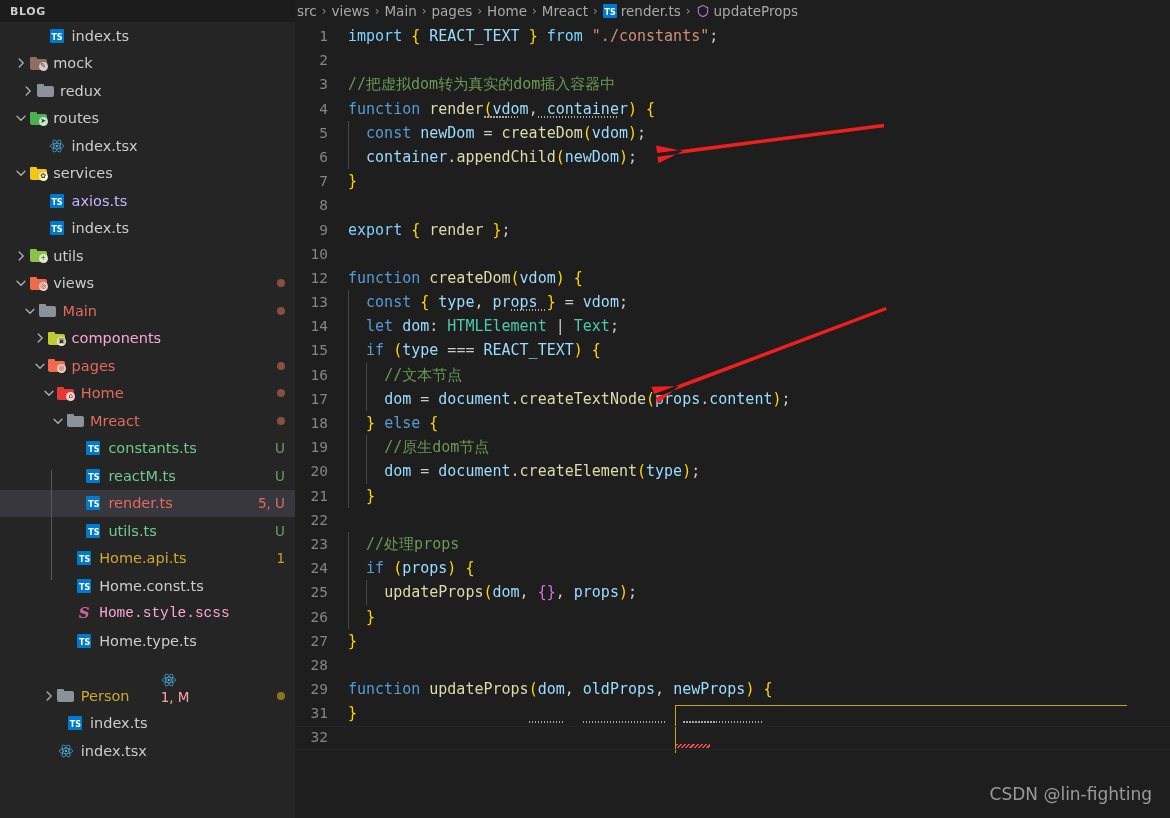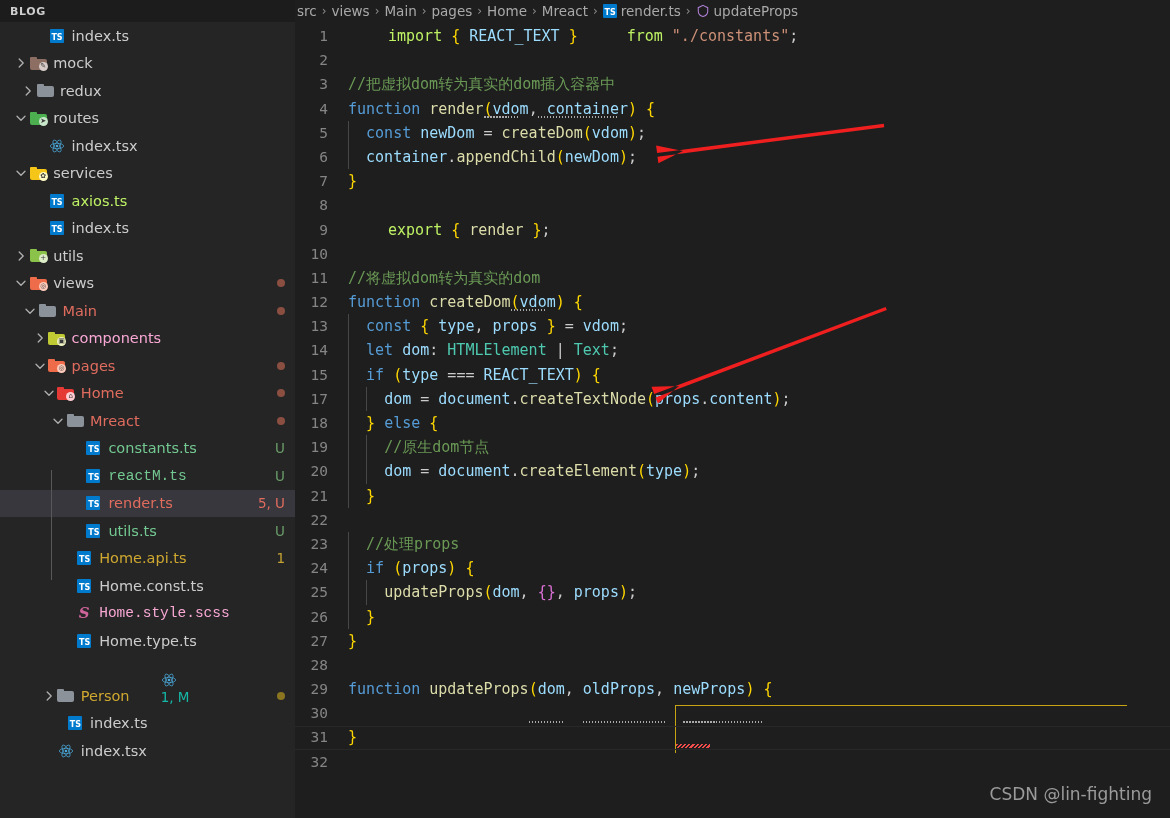--- a/index.html
+++ b/index.html
@@ -140,21 +140,21 @@
     user-select:none;
   }
   .src{ flex:1 1 auto; position:relative; }
   .ig{ 
     position:absolute;
     left:0; top:0; bottom:0; width:1px;
     background:#474747;
   }
 
   
-  .kw   { color:#bef264;margin-left:40px; }   
+  .kw   { color:#7dd3fc; }   
   .kw2  { color:#569cd6; }   
   .var  { color:#9cdcfe; }   
   .fn   { color:#dcdcaa; }   
   .str  { color:#ce9178; }   
   .cmt  { color:#6a9955; }
   .br1  { color:#ffd700; }
   .br2  { color:#da70d6; }
   .type { color:#4ec9b0; }
   .op   { color:#cccccc; }
 
@@ -284,21 +284,21 @@
               <span class="mark" style="background: rgb(255, 249, 196); color: rgb(58, 58, 58);">✿</span>
             </span>
           </span>
           <span class="label" style="color: rgb(204, 204, 204);">services</span>
         </div>
         <div class="row" style="padding-left: 31.6px;">
           <span class="chev"></span>
           <span class="ico">
             <span class="ts-ico">TS</span>
           </span>
-          <span class="label" style="color: #bef264;">axios.ts</span>
+          <span class="label" style="color: #c4b5fd;">axios.ts</span>
         </div>
         <div class="row" style="padding-left: 31.6px;">
           <span class="chev"></span>
           <span class="ico">
             <span class="ts-ico">TS</span>
           </span>
           <span class="label" style="color: rgb(204, 204, 204);">index.ts</span>
         </div>
         <div class="row" style="padding-left: 13.2px;">
           <span class="chev">
@@ -414,21 +414,21 @@
             <span class="ts-ico">TS</span>
           </span>
           <span class="label" style="color: rgb(115, 201, 145);">constants.ts</span>
           <span class="badge" style="color: rgb(106, 158, 105);">U</span>
         </div>
         <div class="row" style="padding-left: 68.4px;">
           <span class="chev"></span>
           <span class="ico">
             <span class="ts-ico">TS</span>
           </span>
-          <span class="label" style="color: rgb(115, 201, 145); font-family: Liberation Mono, monospace;">reactM.ts</span>
+          <span class="label" style="color: rgb(115, 201, 145);">reactM.ts</span>
           <span class="badge" style="color: rgb(106, 158, 105);">U</span>
         </div>
         <div class="row selected" style="padding-left: 68.4px;">
           <span class="chev"></span>
           <span class="ico">
             <span class="ts-ico">TS</span>
           </span>
           <span class="label" style="color: rgb(224, 108, 94);">render.ts</span>
           <span class="badge" style="color: rgb(224, 108, 94);">5, U</span>
         </div>
@@ -475,21 +475,21 @@
             <svg width="16" height="16" viewBox="0 0 24 24">
               <g fill="none" stroke="#4aa8d8" stroke-width="1.1">
                 <ellipse cx="12" cy="12" rx="10" ry="4"></ellipse>
                 <ellipse cx="12" cy="12" rx="10" ry="4" transform="rotate(60 12 12)"></ellipse>
                 <ellipse cx="12" cy="12" rx="10" ry="4" transform="rotate(120 12 12)"></ellipse>
               </g>
               <circle cx="12" cy="12" r="2" fill="#4aa8d8"></circle>
             </svg>
           </span>
           <span class="label" style="color: rgb(207, 168, 47);">Home.view.tsx</span>
-          <span class="badge" style="color: #14b8a6;">1, M</span>
+          <span class="badge" style="color: #fca5a5;">1, M</span>
         </div>
         <div class="row" style="padding-left: 40.8px;">
           <span class="chev">
             <svg width="16" height="16" viewBox="0 0 16 16">
               <path d="M6.2 4 L10.2 8 L6.2 12" fill="none" stroke="#b0b0b0" stroke-width="1.3" stroke-linecap="round" stroke-linejoin="round"></path>
             </svg>
           </span>
           <span class="ico">
             <span class="folder">
               <span class="tab" style="background: rgb(139, 146, 153);"></span>
@@ -571,39 +571,38 @@
         <div class="cl"><span class="ln">1</span><span class="src"><span class="kw">import</span> <span class="br1">{</span> <span class="var">REACT_TEXT</span> <span class="br1">}</span> <span class="kw">from</span> <span class="str">"./constants"</span><span class="op">;</span></span></div>
         <div class="cl"><span class="ln">2</span><span class="src"></span></div>
         <div class="cl"><span class="ln">3</span><span class="src"><span class="cmt">//把虚拟dom转为真实的dom插入容器中</span></span></div>
         <div class="cl"><span class="ln">4</span><span class="src"><span class="kw2">function</span> <span class="fn">render</span><span class="br1">(</span><span class="var">vdom</span><span class="op">,</span> <span class="var">container</span><span class="br1">)</span> <span class="br1">{</span></span></div>
         <div class="cl"><span class="ln">5</span><span class="src">  <span class="kw2">const</span> <span class="var">newDom</span> <span class="op">=</span> <span class="fn">createDom</span><span class="br1">(</span><span class="var">vdom</span><span class="br1">)</span><span class="op">;</span><span class="ig" style="left: 0px;"></span></span></div>
         <div class="cl"><span class="ln">6</span><span class="src">  <span class="var">container</span><span class="op">.</span><span class="fn">appendChild</span><span class="br1">(</span><span class="var">newDom</span><span class="br1">)</span><span class="op">;</span><span class="ig" style="left: 0px;"></span></span></div>
         <div class="cl"><span class="ln">7</span><span class="src"><span class="br1">}</span></span></div>
         <div class="cl"><span class="ln">8</span><span class="src"></span></div>
         <div class="cl"><span class="ln">9</span><span class="src"><span class="kw">export</span> <span class="br1">{</span> <span class="fn">render</span> <span class="br1">}</span><span class="op">;</span></span></div>
         <div class="cl"><span class="ln">10</span><span class="src"></span></div>
-        <div class="cl"><span class="ln">11</span><span class="src"><span class="cmt">//将虚拟dom转为真实的dom</span></span></div>
         <div class="cl"><span class="ln">12</span><span class="src"><span class="kw2">function</span> <span class="fn">createDom</span><span class="br1">(</span><span class="var">vdom</span><span class="br1">)</span> <span class="br1">{</span></span></div>
         <div class="cl"><span class="ln">13</span><span class="src">  <span class="kw2">const</span> <span class="br1">{</span> <span class="var">type</span><span class="op">,</span> <span class="var">props</span> <span class="br1">}</span> <span class="op">=</span> <span class="var">vdom</span><span class="op">;</span><span class="ig" style="left: 0px;"></span></span></div>
         <div class="cl"><span class="ln">14</span><span class="src">  <span class="kw2">let</span> <span class="var">dom</span><span class="op">:</span> <span class="type">HTMLElement</span> <span class="op">|</span> <span class="type">Text</span><span class="op">;</span><span class="ig" style="left: 0px;"></span></span></div>
         <div class="cl"><span class="ln">15</span><span class="src">  <span class="kw2">if</span> <span class="br1">(</span><span class="var">type</span> <span class="op">=</span><span class="op">=</span><span class="op">=</span> <span class="var">REACT_TEXT</span><span class="br1">)</span> <span class="br1">{</span><span class="ig" style="left: 0px;"></span></span></div>
+        <div class="cl"><span class="ln">16</span><span class="src">    <span class="cmt">//文本节点</span><span class="ig" style="left: 0px;"></span><span class="ig" style="left: 18.1px;"></span></span></div>
         <div class="cl"><span class="ln">17</span><span class="src">    <span class="var">dom</span> <span class="op">=</span> <span class="var">document</span><span class="op">.</span><span class="fn">createTextNode</span><span class="br1">(</span><span class="var">props</span><span class="op">.</span><span class="var">content</span><span class="br1">)</span><span class="op">;</span><span class="ig" style="left: 0px;"></span><span class="ig" style="left: 18.1px;"></span></span></div>
         <div class="cl"><span class="ln">18</span><span class="src">  <span class="br1">}</span> <span class="kw2">else</span> <span class="br1">{</span><span class="ig" style="left: 0px;"></span></span></div>
         <div class="cl"><span class="ln">19</span><span class="src">    <span class="cmt">//原生dom节点</span><span class="ig" style="left: 0px;"></span><span class="ig" style="left: 18.1px;"></span></span></div>
         <div class="cl"><span class="ln">20</span><span class="src">    <span class="var">dom</span> <span class="op">=</span> <span class="var">document</span><span class="op">.</span><span class="fn">createElement</span><span class="br1">(</span><span class="var">type</span><span class="br1">)</span><span class="op">;</span><span class="ig" style="left: 0px;"></span><span class="ig" style="left: 18.1px;"></span></span></div>
         <div class="cl"><span class="ln">21</span><span class="src">  <span class="br1">}</span><span class="ig" style="left: 0px;"></span></span></div>
         <div class="cl"><span class="ln">22</span><span class="src"></span></div>
         <div class="cl"><span class="ln">23</span><span class="src">  <span class="cmt">//处理props</span><span class="ig" style="left: 0px;"></span></span></div>
         <div class="cl"><span class="ln">24</span><span class="src">  <span class="kw2">if</span> <span class="br1">(</span><span class="var">props</span><span class="br1">)</span> <span class="br1">{</span><span class="ig" style="left: 0px;"></span></span></div>
         <div class="cl"><span class="ln">25</span><span class="src">    <span class="fn">updateProps</span><span class="br1">(</span><span class="var">dom</span><span class="op">,</span> <span class="br2">{</span><span class="br2">}</span><span class="op">,</span> <span class="var">props</span><span class="br1">)</span><span class="op">;</span><span class="ig" style="left: 0px;"></span><span class="ig" style="left: 18.1px;"></span></span></div>
         <div class="cl"><span class="ln">26</span><span class="src">  <span class="br1">}</span><span class="ig" style="left: 0px;"></span></span></div>
         <div class="cl"><span class="ln">27</span><span class="src"><span class="br1">}</span></span></div>
         <div class="cl"><span class="ln">28</span><span class="src"></span></div>
         <div class="cl"><span class="ln">29</span><span class="src"><span class="kw2">function</span> <span class="fn">updateProps</span><span class="br1">(</span><span class="var">dom</span><span class="op">,</span> <span class="var">oldProps</span><span class="op">,</span> <span class="var">newProps</span><span class="br1">)</span> <span class="br1">{</span></span></div>
-        <div class="cl"><span class="ln">30</span><span class="src"></span></div>
         <div class="cl"><span class="ln">31</span><span class="src"><span class="br1">}</span></span></div>
         <div class="cl"><span class="ln">32</span><span class="src"></span></div>
       </div>
 
     <div class="fold-box" style="left:380px; top:705px; width:452px; height:48px; border-top:1px solid #c8a415; border-left:1px solid #c8a415; border-right:none; border-bottom:none;"></div>
 
     <div class="watermark">CSDN @lin-fighting</div>
   <div style="position: absolute; left: 188.75px; top: 115.6px; width: 36.2px; height: 2px; background: repeating-linear-gradient(90deg, rgb(170, 170, 170) 0px, rgb(170, 170, 170) 1.5px, transparent 1.5px, transparent 3px);"></div>
       <div style="position: absolute; left: 243.05px; top: 115.6px; width: 81.45px; height: 2px; background: repeating-linear-gradient(90deg, rgb(170, 170, 170) 0px, rgb(170, 170, 170) 1.5px, transparent 1.5px, transparent 3px);"></div>
       <div style="position: absolute; left: 215.9px; top: 309.2px; width: 36.2px; height: 2px; background: repeating-linear-gradient(90deg, rgb(170, 170, 170) 0px, rgb(170, 170, 170) 1.5px, transparent 1.5px, transparent 3px);"></div>

